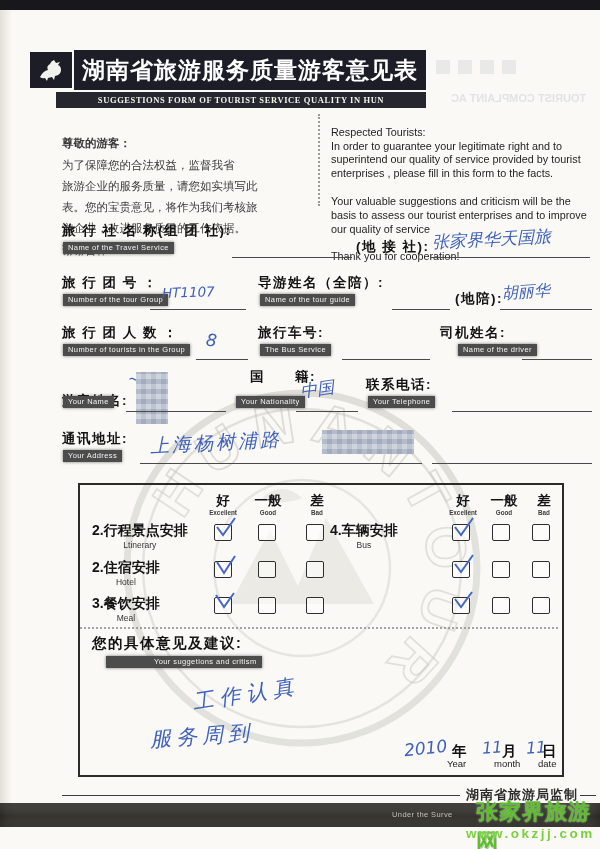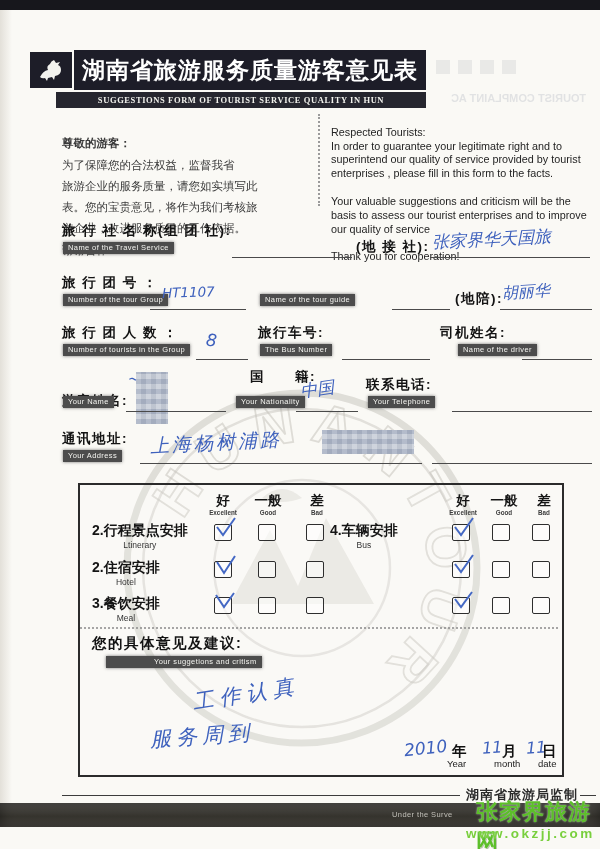--- a/index.html
+++ b/index.html
@@ -116,32 +116,33 @@
   <div class="abs hl" style="left:63px;top:242px;">Name  of  the  Travel  Service</div>
   <div class="abs uline" style="left:232px;top:256px;width:120px;"></div>
   <div class="abs zh-label" style="left:356px;top:238px;">(地 接 社):</div>
   <div class="abs hw" style="left:432px;top:228px;font-size:17px;transform:rotate(-3deg);">张家界华天国旅</div>
   <div class="abs uline" style="left:430px;top:256px;width:160px;"></div>
 
   <div class="abs zh-label" style="left:62px;top:274px;">旅 行 团 号 ：</div>
   <div class="abs hl" style="left:63px;top:294px;">Number of the tour Group</div>
   <div class="abs hw" style="left:162px;top:284px;font-size:13.5px;transform:rotate(-2deg);">HT1107</div>
   <div class="abs uline" style="left:150px;top:308px;width:96px;"></div>
+  <div class="abs zh-label" style="left:258px;top:274px;">导游姓名（全陪）:</div>
   <div class="abs hl" style="left:260px;top:294px;">Name   of   the   tour   guide</div>
   <div class="abs uline" style="left:392px;top:308px;width:58px;"></div>
   <div class="abs zh-label" style="left:455px;top:290px;">(地陪):</div>
   <div class="abs hw" style="left:502px;top:282px;font-size:16px;transform:rotate(-4deg);">胡丽华</div>
   <div class="abs uline" style="left:500px;top:308px;width:92px;"></div>
 
   <div class="abs zh-label" style="left:62px;top:324px;">旅 行 团 人 数 ：</div>
   <div class="abs hl" style="left:63px;top:344px;">Number of tourists in the Group</div>
   <div class="abs hw" style="left:206px;top:330px;font-size:17px;transform:rotate(6deg);">8</div>
   <div class="abs uline" style="left:196px;top:358px;width:52px;"></div>
   <div class="abs zh-label" style="left:258px;top:324px;">旅行车号:</div>
-  <div class="abs hl" style="left:260px;top:344px;">The  Bus  Number</div>
+  <div class="abs hl" style="left:260px;top:344px;">The  Bus  Service</div>
   <div class="abs uline" style="left:342px;top:358px;width:88px;"></div>
   <div class="abs zh-label" style="left:440px;top:324px;">司机姓名:</div>
   <div class="abs hl" style="left:458px;top:344px;">Name of the driver</div>
   <div class="abs uline" style="left:522px;top:358px;width:70px;"></div>
 
   <div class="abs zh-label" style="left:62px;top:392px;">游客姓名:</div>
   <div class="abs hl" style="left:63px;top:396px;">Your    Name</div>
   <div class="abs hw" style="left:128px;top:370px;font-size:15px;transform:rotate(8deg);">~</div>
   <div class="abs mosaic" style="left:136px;top:372px;width:32px;height:52px;"></div>
   <div class="abs uline" style="left:126px;top:410px;width:100px;"></div>

